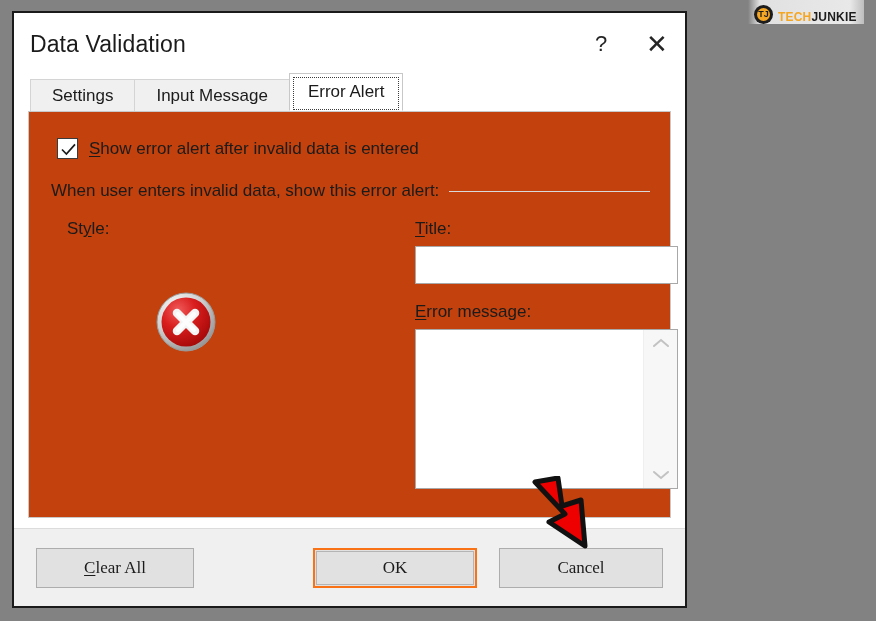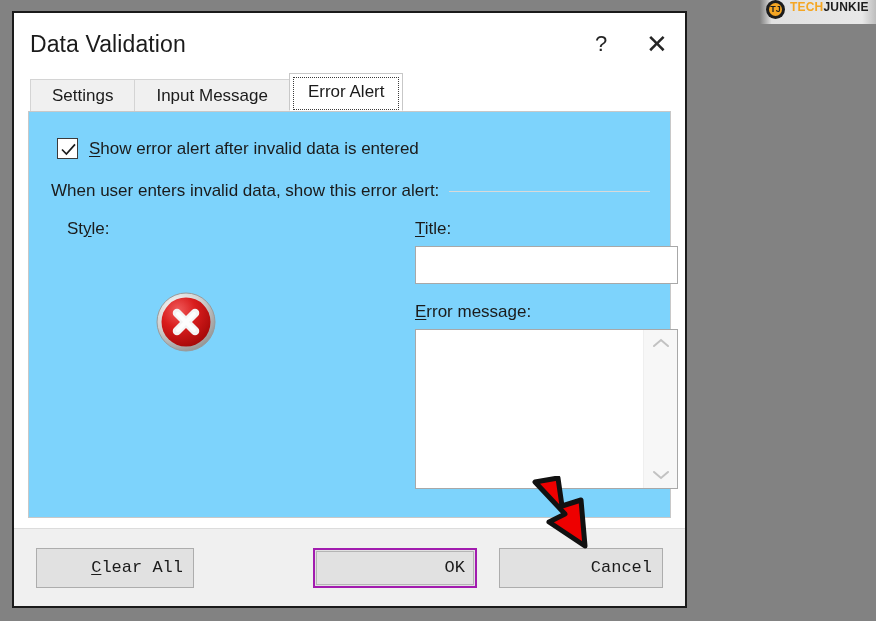--- a/index.html
+++ b/index.html
@@ -125,21 +125,21 @@
   .tab.active .tab-focus {
     position: absolute;
     left: 3px; right: 3px; top: 3px; bottom: 0px;
     border: 1px dotted #3b3b3b;
     pointer-events: none;
   }
 
   
   .tabpanel {
     flex: 1 1 auto;
-    background: #7dd3fc;
+    background: #c2410c;
     border: 1px solid #c8c8c8;
     box-sizing: border-box;
     position: relative;
     margin-bottom: 10px;
     padding: 18px 20px 0 20px;
   }
 
   
   .checkrow {
     display: flex;
@@ -298,29 +298,29 @@
     position: relative;
   }
   .btn {
     height: 40px;
     min-width: 158px;
     background: #e1e1e1;
     border: 1px solid #adadad;
     box-sizing: border-box;
     font-size: 17px;
     color: #1b1b1b;
-    font-family: Liberation Mono, monospace;
-    cursor: default;
-    display: flex;
-    align-items: center;
-    justify-content: flex-end;
+    font-family: Liberation Serif, serif;
+    cursor: default;
+    display: flex;
+    align-items: center;
+    justify-content: center;
     padding: 0 10px;
   }
   .btn.focused {
-    border: 2px solid #a21caf;
+    border: 2px solid #f97316;
     position: relative;
   }
   .btn.focused .inner-border {
     position: absolute;
     left: 1px; right: 1px; top: 1px; bottom: 1px;
     border: 1px solid #b4b4b4;
     pointer-events: none;
   }
   .footer-right {
     margin-left: auto;
@@ -338,27 +338,27 @@
     top: 476px;
     width: 92px;
     height: 74px;
     pointer-events: none;
     z-index: 20;
   }
 
   
   #watermark {
     position: absolute;
-    right: 0px;
+    right: 12px;
     top: 0px;
     width: 116px;
     height: 24px;
     z-index: 50;
     display: flex;
-    align-items: flex-start;
+    align-items: flex-end;
     background: linear-gradient(90deg, rgba(228,228,228,0.0) 0%, rgba(233,233,233,0.92) 10%, rgba(238,238,238,0.95) 88%, rgba(238,238,238,0.55) 100%);
     overflow: hidden;
   }
   .wm-badge {
     width: 19px; height: 19px;
     border-radius: 50%;
     background: #1d1d1d;
     margin-left: 6px;
     flex: 0 0 19px;
     display: flex; align-items: center; justify-content: center;

